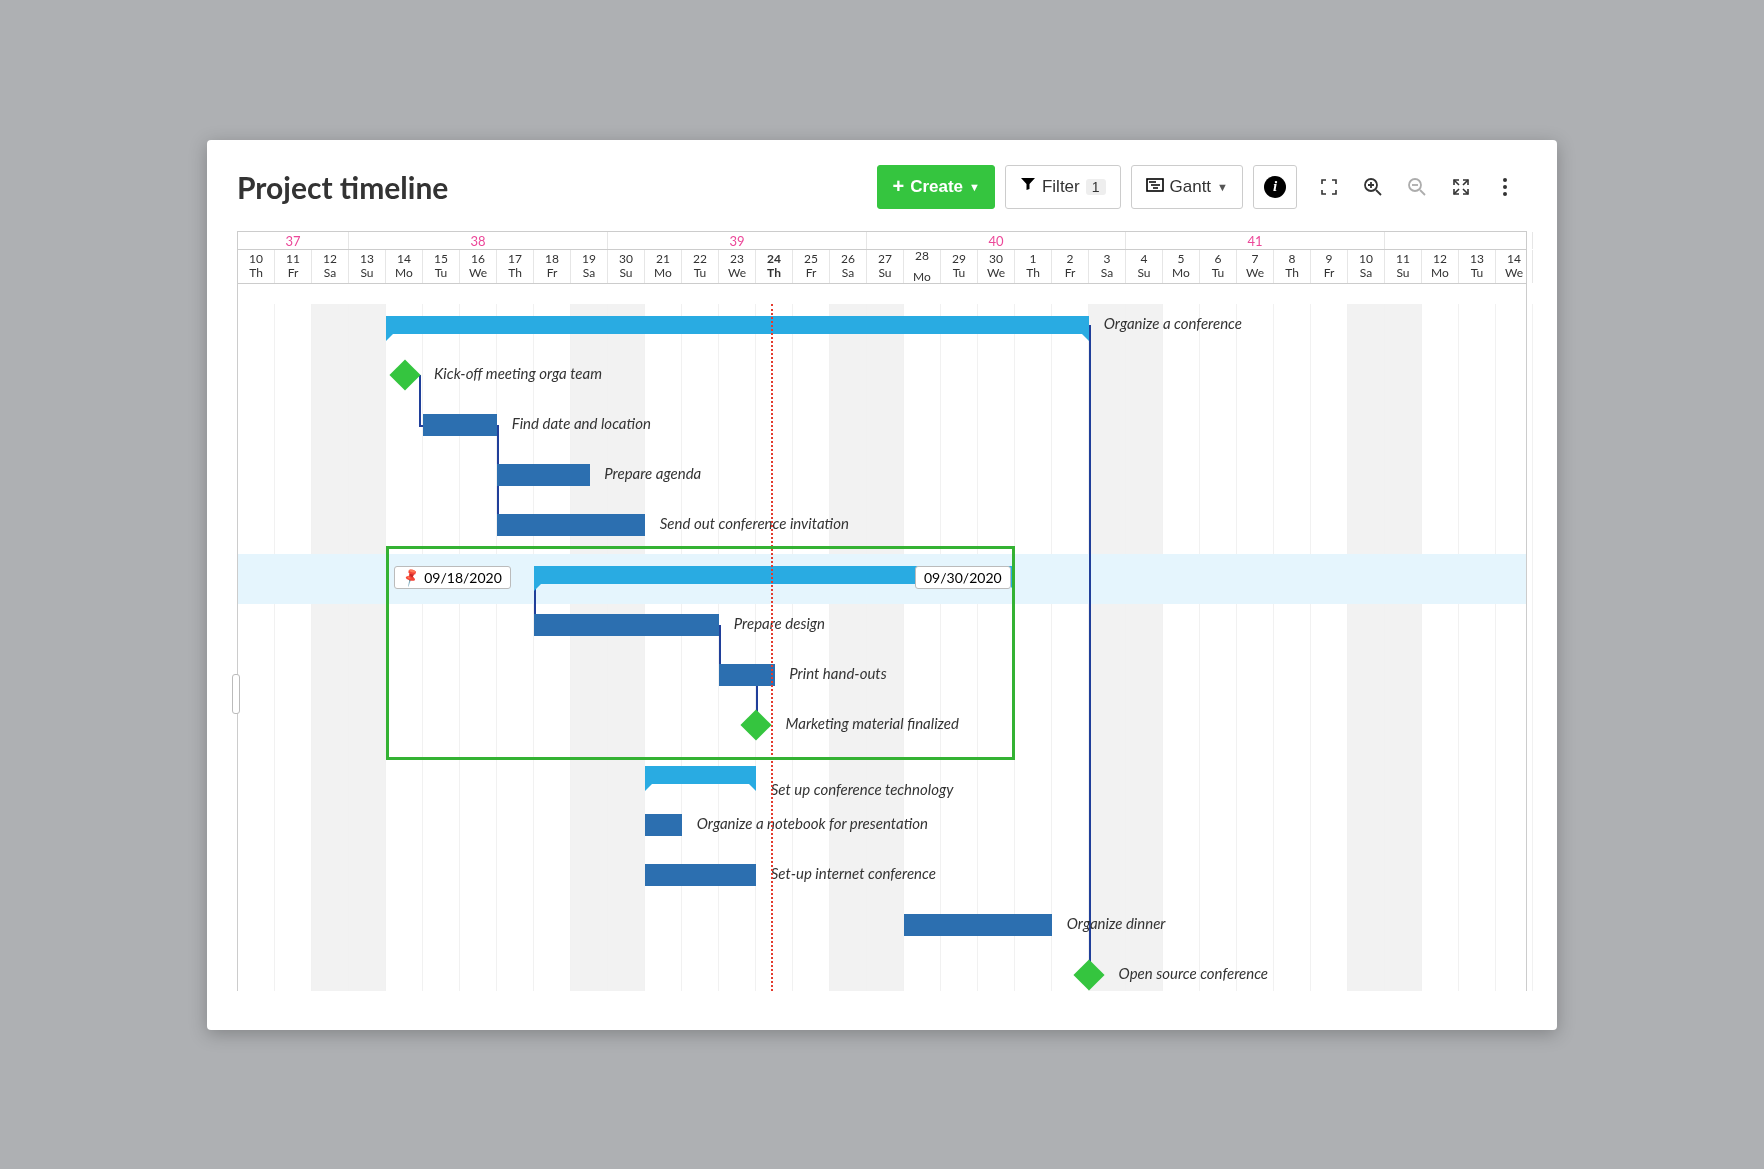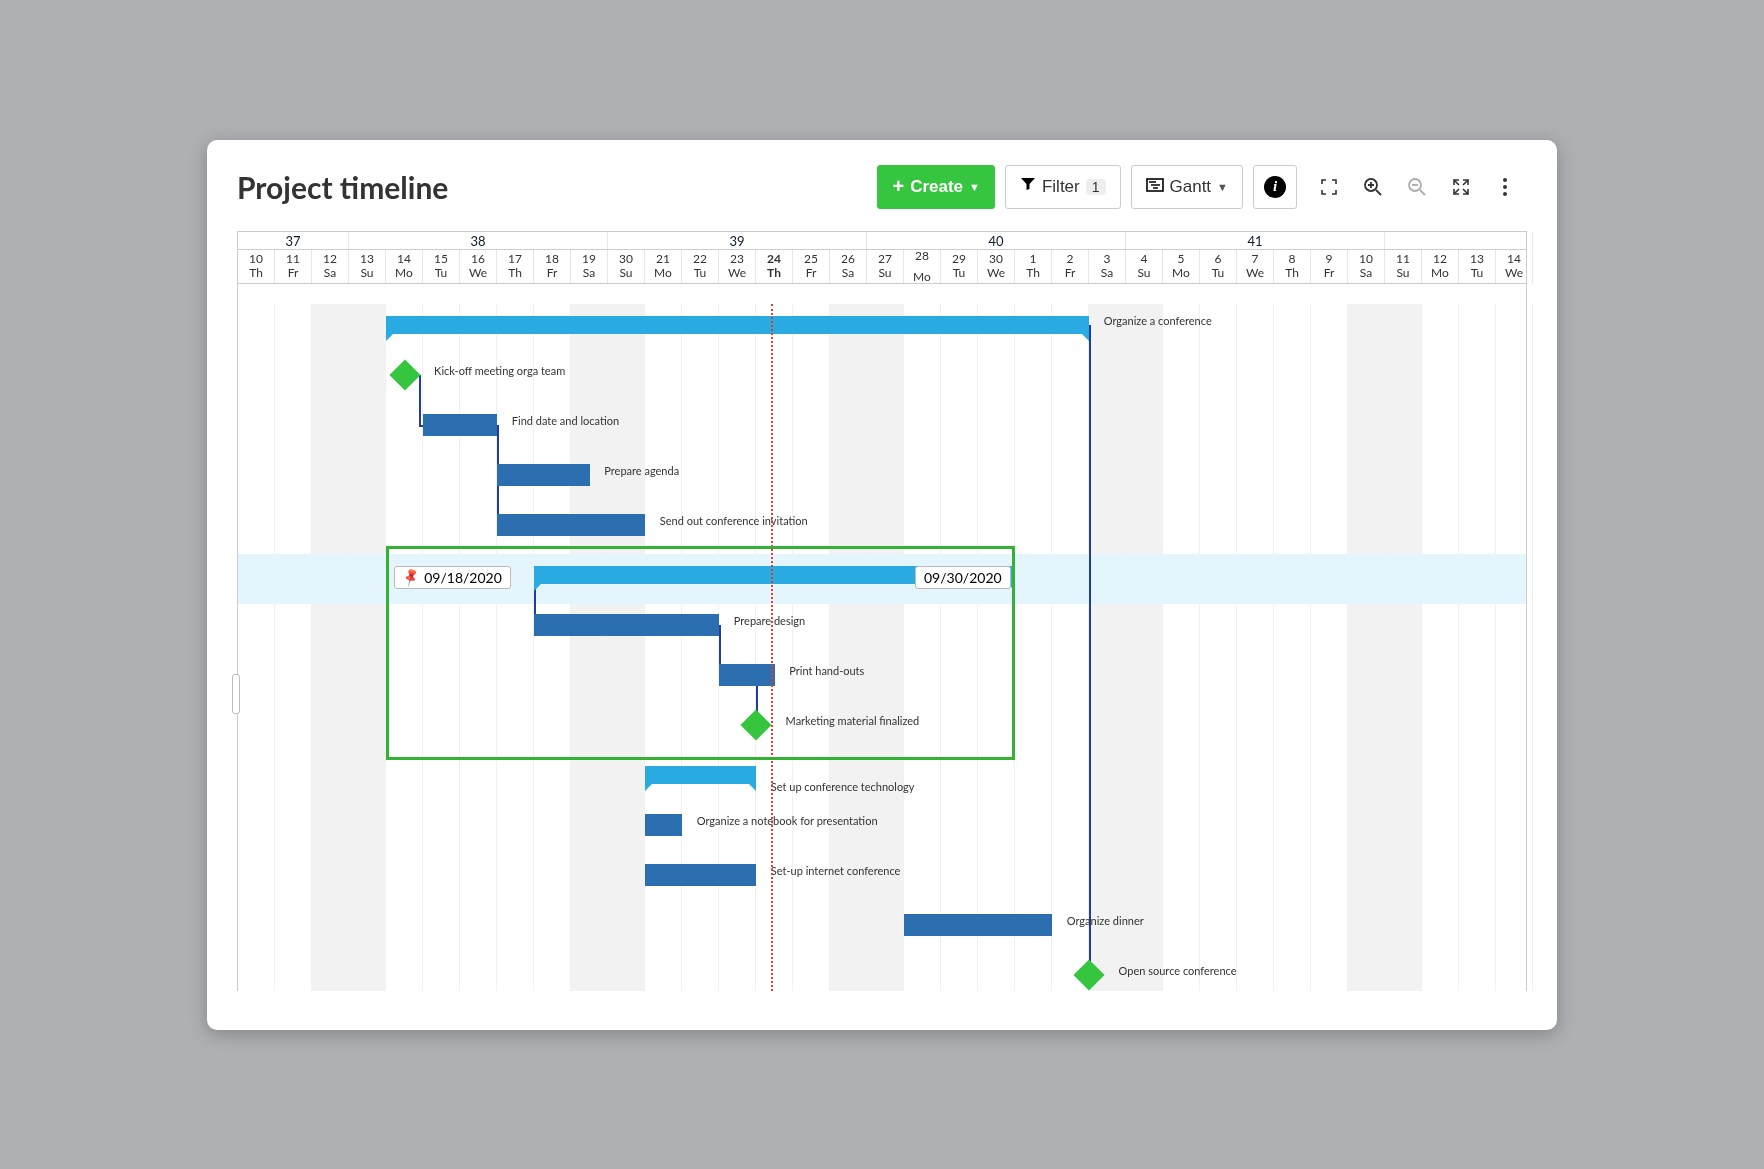--- a/index.html
+++ b/index.html
@@ -3,21 +3,21 @@
 <meta charset="utf-8">
 <style>
   *{box-sizing:border-box;margin:0;padding:0;}
   html,body{width:100%;height:100%;}
   body{
     font-family:"Lato","Segoe UI",Arial,sans-serif;
     background:#aeb0b3;
     display:flex;align-items:center;justify-content:center;
   }
   .frame{
-    width:1350px;height:890px;background:#fff;border-radius:10px;
+    width:1350px;height:890px;background:#fff;border-radius:4px;
     box-shadow:0 4px 18px rgba(0,0,0,.25);padding:25px 30px 0 30px;
     position:relative;overflow:hidden;
   }
   
   .toolbar{display:flex;align-items:center;margin-bottom:22px;}
   .page-title{font-size:30px;font-weight:700;color:#333;flex:1;}
   .btn{height:44px;display:flex;align-items:center;gap:6px;
     border:1px solid #ccc;background:#fff;padding:0 14px;border-radius:3px;
     font-size:17px;color:#333;cursor:pointer;}
   .btn .caret{font-size:11px;color:#555;}
@@ -27,39 +27,39 @@
   .icon-btn{width:44px;height:44px;display:flex;align-items:center;justify-content:center;
     border:1px solid #ccc;border-radius:3px;cursor:pointer;background:#fff;}
   .icon-btn.naked{border-color:transparent;}
   .info-circle{width:22px;height:22px;border-radius:50%;background:#000;color:#fff;
     display:flex;align-items:center;justify-content:center;font-weight:700;font-style:italic;font-family:Georgia,serif;font-size:15px;}
   .tbgap{width:10px;}
   
   .timeline{position:relative;border:1px solid #ccc;border-bottom:none;height:760px;}
   .month-row{height:20px;border-bottom:1px solid #ccc;text-align:center;font-weight:700;font-size:14px;line-height:20px;}
   .week-row{height:18px;display:flex;border-bottom:1px solid #ccc;}
-  .week-row .wk{flex:0 0 auto;text-align:center;font-size:13px;color:#0f172a;border-right:1px solid #e6e6e6;line-height:18px;}
+  .week-row .wk{flex:0 0 auto;text-align:center;font-size:13px;color:#ec4899;border-right:1px solid #e6e6e6;line-height:18px;}
   .day-row{height:34px;display:flex;border-bottom:1px solid #ccc;}
   .day-row .day{flex:0 0 auto;text-align:center;font-size:12px;color:#333;
     border-right:1px solid #e6e6e6;display:flex;flex-direction:column;justify-content:center;line-height:14px;}
   
   .chart{position:absolute;left:0;right:0;top:72px;bottom:0;}
   .col{position:absolute;top:0;bottom:0;border-right:1px solid #f1f1f1;}
   .col.weekend{background:#f2f2f2;}
   .today-line{position:absolute;top:0;bottom:0;border-left:2px dotted #e33b2e;z-index:30;}
   .row-hl{position:absolute;left:0;right:0;height:50px;background:#e5f5fd;}
   .sel-box{position:absolute;border:3px solid #34b233;z-index:40;pointer-events:none;}
   .bar{position:absolute;height:22px;background:#2c6fb0;z-index:20;}
   .bar.group{background:#29abe2;height:18px;}
   .bar.group::before,.bar.group::after{content:"";position:absolute;top:100%;width:0;height:0;
      border-top:7px solid #29abe2;}
   .bar.group::before{left:0;border-right:7px solid transparent;}
   .bar.group::after{right:0;border-left:7px solid transparent;}
   .milestone{position:absolute;width:22px;height:22px;background:#35c53f;transform:rotate(45deg);z-index:25;}
-  .bar-label{position:absolute;font-size:11px;color:#333;white-space:nowrap;z-index:26;}
+  .bar-label{position:absolute;font-style:italic;font-size:15px;color:#333;white-space:nowrap;z-index:26;}
   .dep{position:absolute;z-index:15;}
   .dep-v{border-left:2px solid #203f9a;}
   .dep-h{border-top:2px solid #203f9a;}
   .date-chip{position:absolute;background:#fff;border:1px solid #bbb;border-radius:3px;
     font-size:14px;padding:2px 8px;z-index:45;display:flex;align-items:center;gap:5px;}
   .pin{font-size:13px;transform:rotate(-30deg);}
   .handle{position:absolute;left:-6px;width:8px;height:40px;border:1px solid #bbb;border-radius:3px;background:#fff;z-index:50;}
 </style>
 </head>
 <body>

